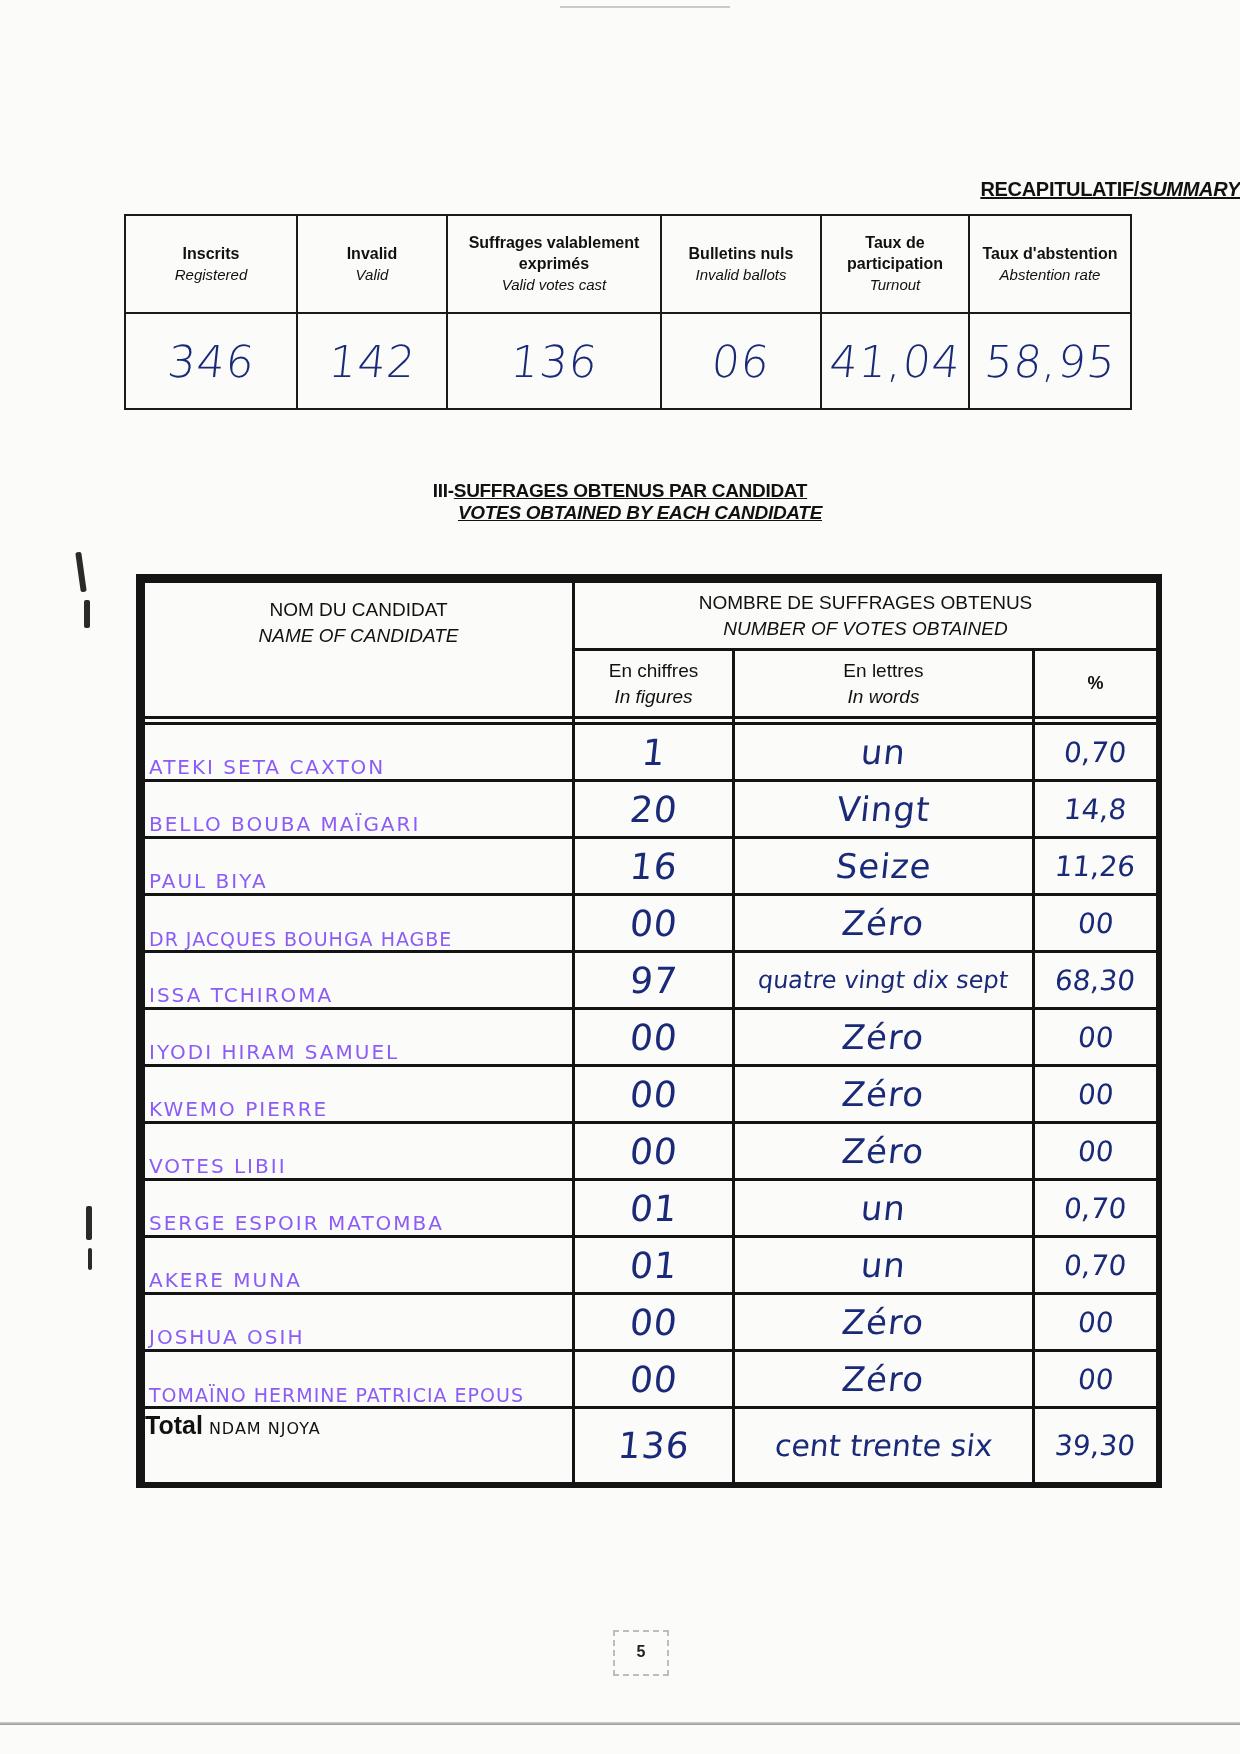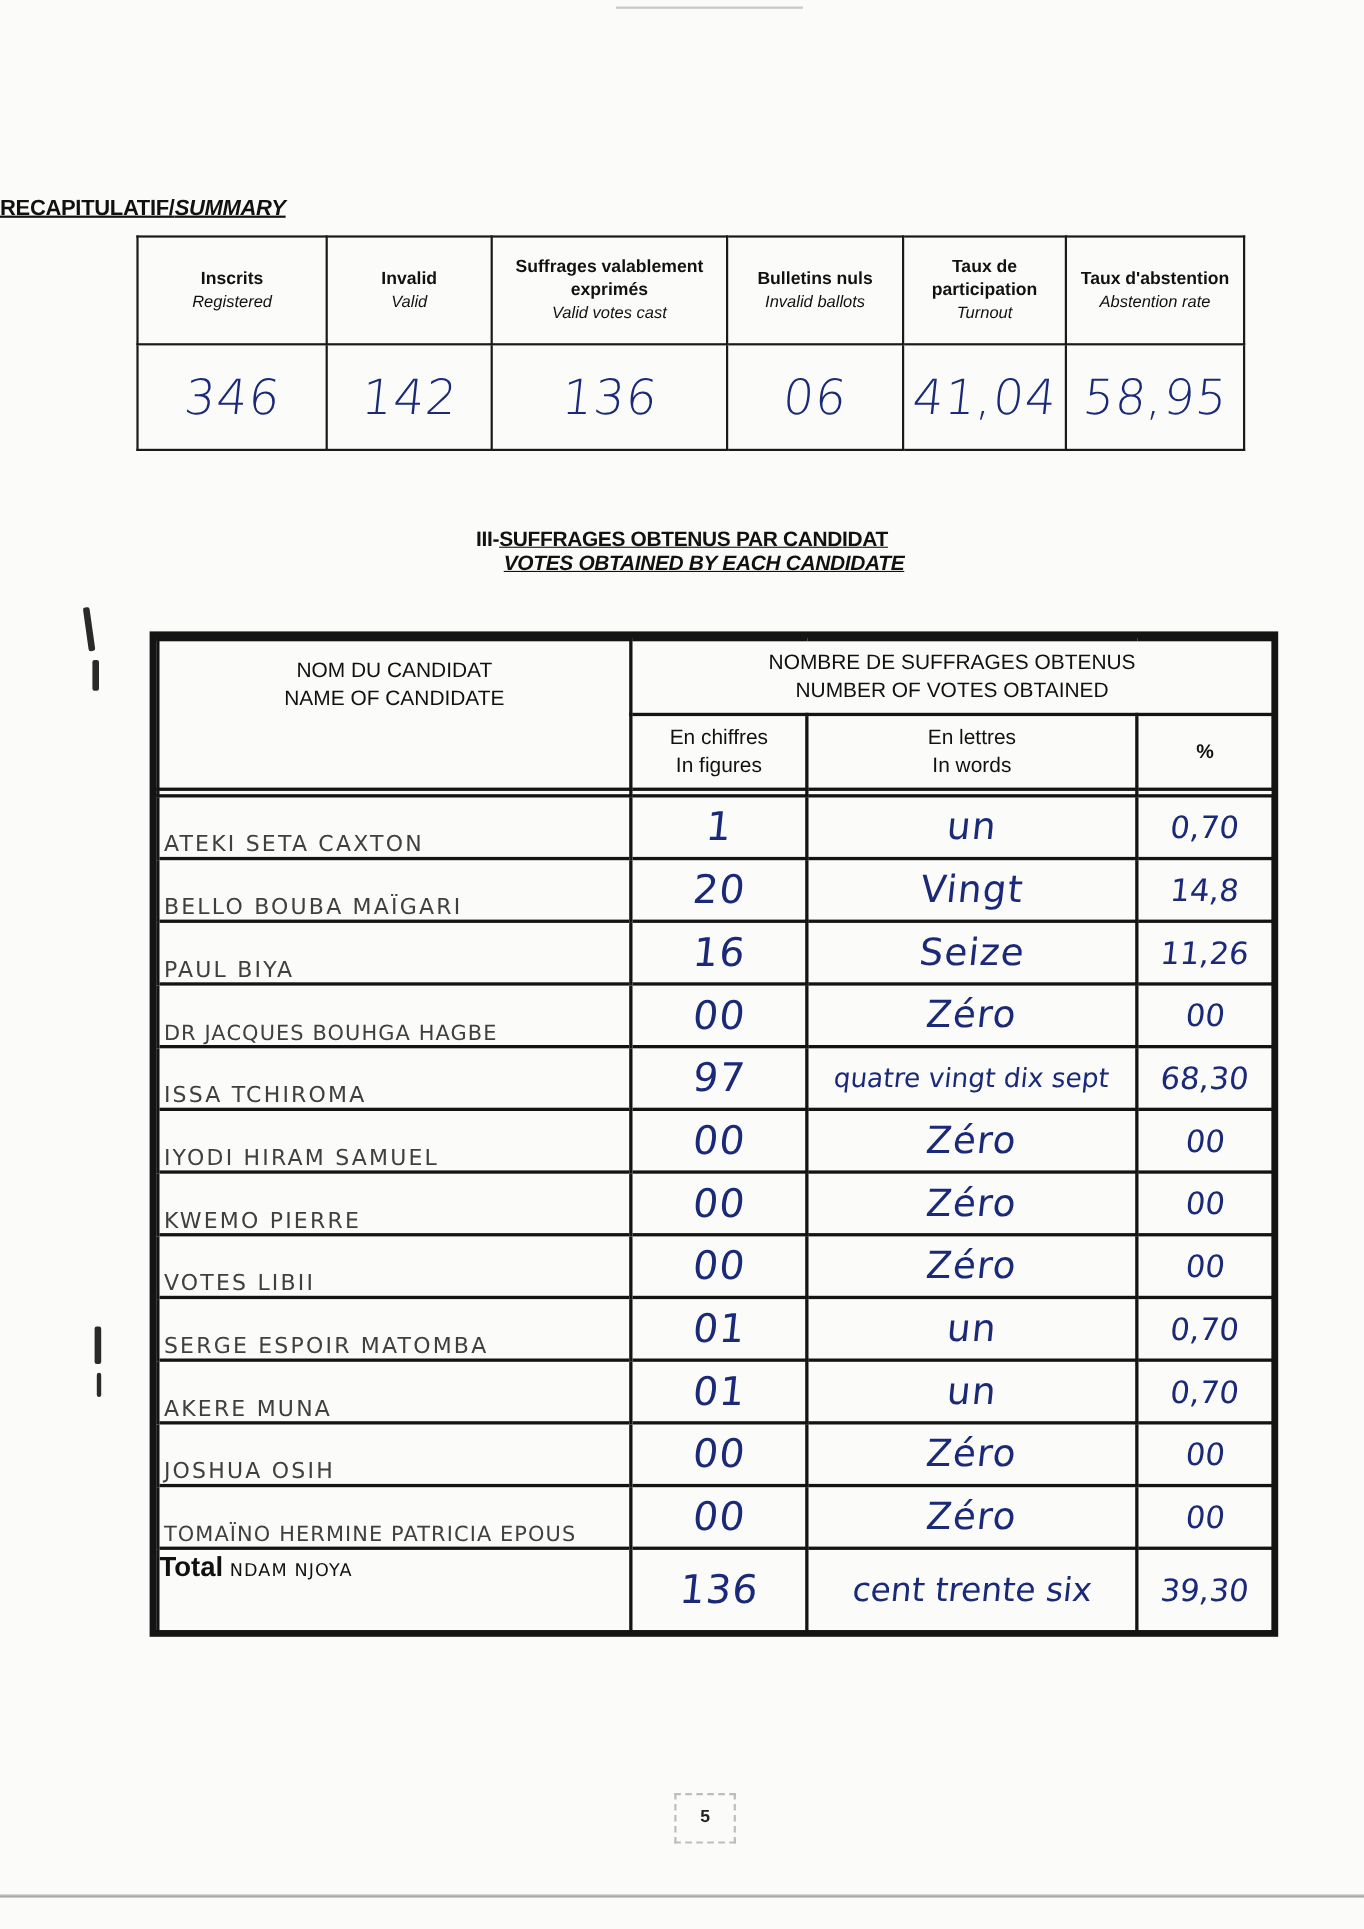--- a/index.html
+++ b/index.html
@@ -16,21 +16,21 @@
     }
     .bottom-rule {
       position: absolute; left: 0; top: 1722px; width: 1240px; height: 3px;
       background: linear-gradient(#d0d0d0, #9a9a9a);
     }
     .margin-mark {
       position: absolute; width: 6px; background: #2a2a2a; border-radius: 2px;
     }
 
     .title {
-      position: absolute; left: 0; width: 1240px; text-align: left;
+      position: absolute; left: 0; width: 1240px; text-align: right;
       font-family: "Liberation Sans", sans-serif; font-weight: bold;
       text-decoration: underline; letter-spacing: -0.3px;
     }
     .title-summary { top: 178px; font-size: 20px; }
     .title-summary .it { font-style: italic; }
 
     
     .summary {
       position: absolute; left: 124px; top: 214px; width: 904px;
       border-collapse: collapse; table-layout: fixed;
@@ -70,31 +70,31 @@
       border: 6px solid #141414;
     }
     .cand {
       width: 100%; border-collapse: collapse; table-layout: fixed;
     }
     .cand td, .cand th { border: 3px solid #141414; vertical-align: middle; }
     .cand th {
       font-family: "Liberation Sans", sans-serif; font-weight: normal;
       font-size: 19px; line-height: 1.35; text-align: center;
     }
-    .cand th .it { display: block; }
+    .cand th .it { font-style: italic; display: block; }
     .cand .hdr-name { height: 136px; vertical-align: top; padding-top: 14px; }
     .cand .hdr-group { height: 66px; }
     .cand .hdr-sub { height: 66px; }
     .cand .hdr-sub.pct { font-weight: bold; font-size: 18px; }
     .cand .sep-row td { height: 6px; border-left: 3px solid #141414; border-right: 3px solid #141414; background: #fbfbf9; }
 
     .cand .row td { height: 57px; padding: 0 4px; }
     .cand .name-cell {
       font-family: "DejaVu Sans", sans-serif; font-size: 20px;
-      color: #404040; letter-spacing: 2px; white-space: nowrap; overflow: hidden;
+      color: #8b5cf6; letter-spacing: 2px; white-space: nowrap; overflow: hidden;
       vertical-align: bottom; padding-bottom: 2px;
       border-bottom: 2px solid #1a1a1a;
     }
     .cand .name-cell.small { font-size: 19px; letter-spacing: 1px; }
     .cand .num-cell, .cand .word-cell, .cand .pct-cell { text-align: center; }
     .cand .num-cell .hand { font-size: 36px; }
     .cand .word-cell .hand { font-size: 34px; }
     .cand .word-cell .hand.tight { font-size: 24px; letter-spacing: 0; }
     .cand .pct-cell .hand { font-size: 28px; letter-spacing: 0; }
 

